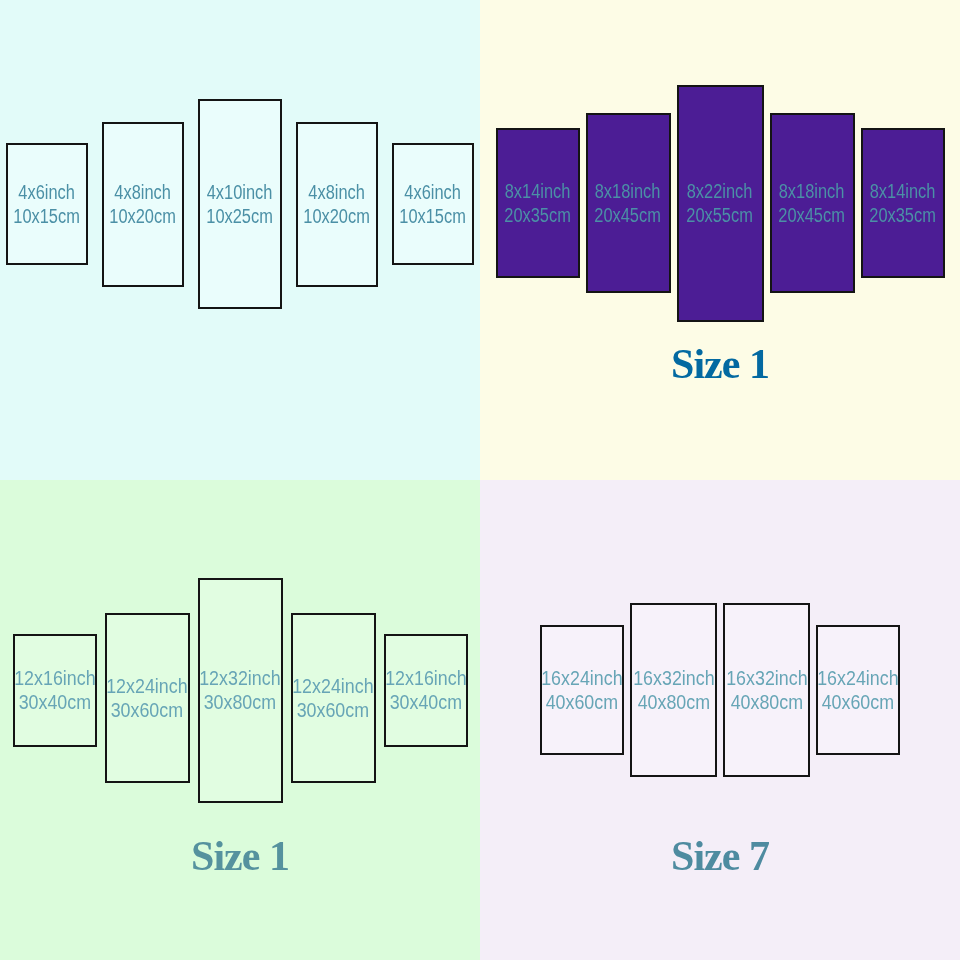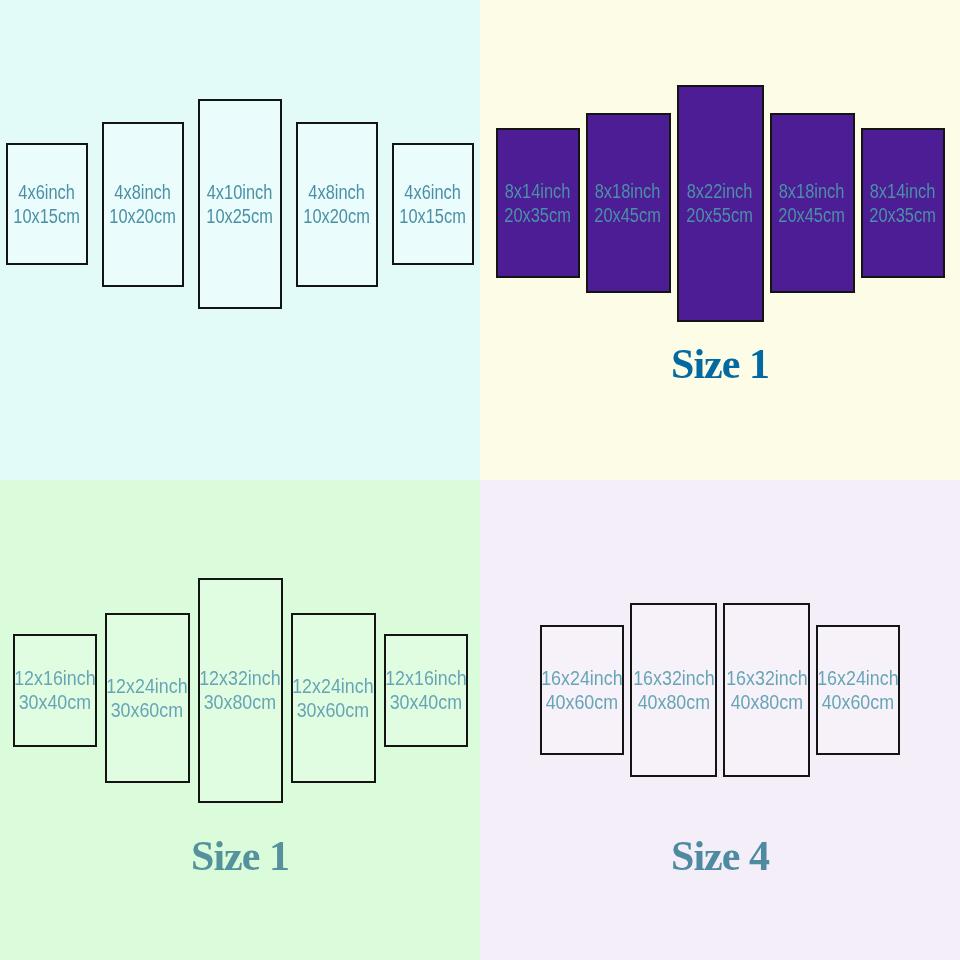--- a/index.html
+++ b/index.html
@@ -211,16 +211,16 @@
           <span>40x80cm</span>
         </div>
       </div>
       <div class="panel p5">
         <div class="panel-label">
           <span>16x24inch</span>
           <span>40x60cm</span>
         </div>
       </div>
     </div>
-    <h2 class="quad-title">Size 4</h2>
+    <h2 class="quad-title">Size 7</h2>
   </section>
 
 </div>
 
 </body></html>

